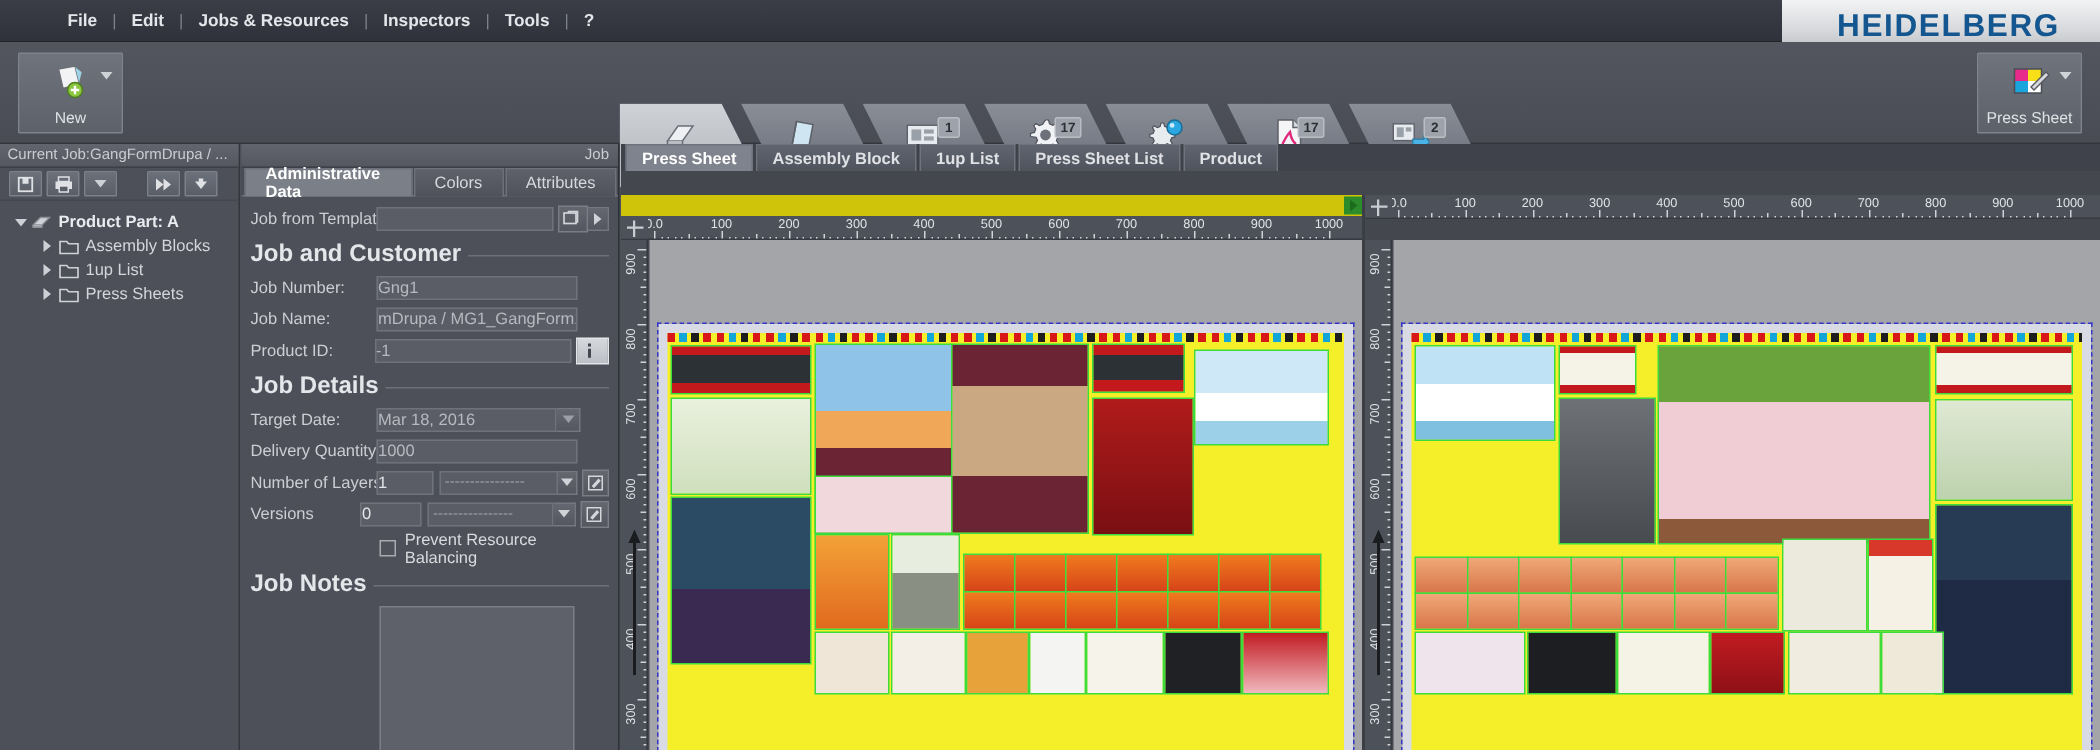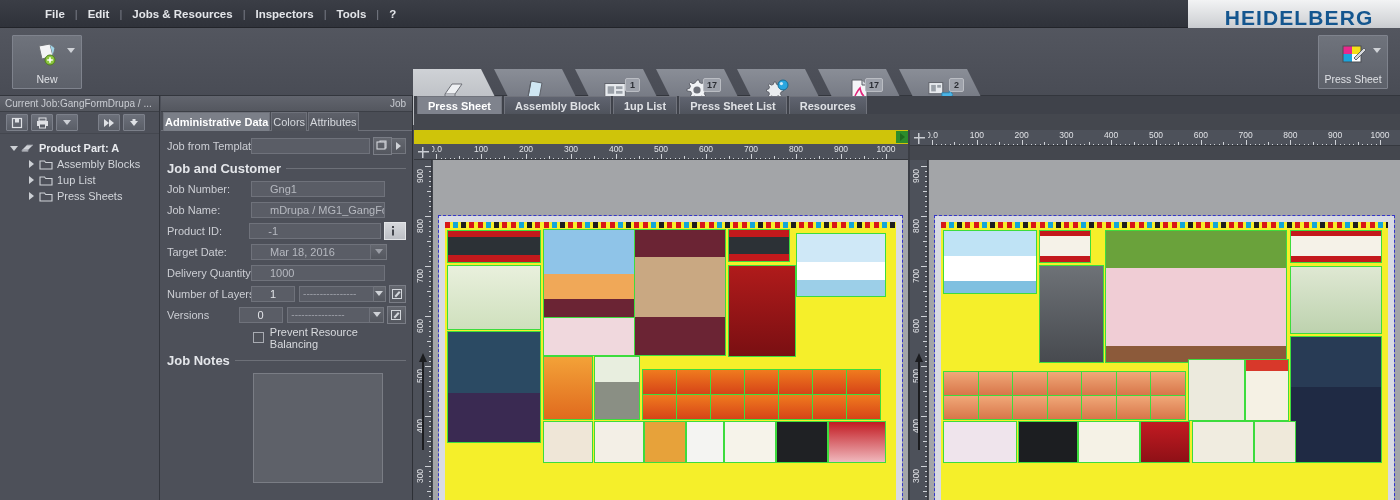--- a/index.html
+++ b/index.html
@@ -116,38 +116,38 @@
     position:absolute; left:161px; top:96px; width:252px; height:404px;
     background:#4d5059; border-right:1px solid #2d3036;
   }
   .fp-cap{
     height:16px; background:linear-gradient(to bottom,#62656e,#54575f);
     border-bottom:1px solid #3c3f46; display:flex;align-items:center;justify-content:flex-end;
     padding-right:6px; font-size:10px; color:#c9ccd2;
   }
   .tabrow{ display:flex; height:19px; background:#4a4d55; border-bottom:1px solid #6e717a; padding-left:2px; }
   .tab{
-    padding:0 1px; height:19px; display:flex;align-items:center;
+    padding:0 13px; height:19px; display:flex;align-items:center;
     font-size:11px; color:#d5d8dd; background:linear-gradient(to bottom,#5e616a,#4f525a);
     border:1px solid #6e717a; border-bottom:none; margin-right:1px; cursor:default;
   }
   .tab.active{ background:#7b7f88; color:#fff; font-weight:bold; }
   .form-body{ padding:5px 6px 0 6px; }
   .frow{ display:flex; align-items:center; height:19px; margin-bottom:2px; }
   .flab{ width:84px; font-size:11px; color:#ccced4; white-space:nowrap; }
   .finp{
     height:16px; background:#5a5d66; border:1px solid #6f727b;
-    color:#b6b9c0; font-size:11px; padding:0 18px; display:flex;align-items:center;
+    color:#b6b9c0; font-size:11px; padding:0 0; display:flex;align-items:center;
     white-space:nowrap; overflow:hidden;
   }
   .finp.w1{ width:134px; }
   .finp.w2{ width:120px; }
   .finp.sm{ width:46px; color:#e2e4e8; justify-content:flex-start; }
   .legend{
-    font-size:13px; font-weight:bold; color:#e4e6ea; margin:6px 0 3px 0;
+    font-size:16px; font-weight:bold; color:#e4e6ea; margin:6px 0 3px 0;
     display:flex; align-items:center; white-space:nowrap;
   }
   .legend .ln{ flex:1; height:1px; background:#6d7078; margin-left:5px; }
   .ibtn{
     width:22px;height:18px; margin-left:3px;
     background:linear-gradient(to bottom,#64676f,#54575f); border:1px solid #7a7d86;
     display:flex;align-items:center;justify-content:center; cursor:default;
   }
   .ibtn.lit{ background:linear-gradient(to bottom,#d6d8dc,#bcbfc5); border-color:#e3e5e8; }
   .dd{
@@ -520,20 +520,24 @@
         <span class="flab">Product ID:</span>
         <span class="finp w1">-1</span>
         <span class="ibtn lit">
           <svg width="12" height="12" viewBox="0 0 12 12">
               <rect x="3" y="1" width="2" height="2" fill="#43464d"></rect>
               <rect x="3" y="4.5" width="2" height="6" fill="#43464d"></rect>
             </svg>
         </span>
       </div>
 
+      <div class="legend">
+        <span>Job Details</span>
+        <span class="ln"></span>
+      </div>
 
       <div class="frow">
         <span class="flab">Target Date:</span>
         <span class="finp w2">Mar 18, 2016</span>
         <span class="dd">
             <span class="tri-d" style="border-top-color:#9b9ea6"></span>
           </span>
       </div>
 
       <div class="frow">
@@ -586,21 +590,21 @@
   </div>
 
   <div class="work">
 
 
     <div class="work-tabs">
       <div class="wtab active">Press Sheet</div>
       <div class="wtab">Assembly Block</div>
       <div class="wtab">1up List</div>
       <div class="wtab">Press Sheet List</div>
-      <div class="wtab">Resources</div>
+      <div class="wtab">Product</div>
     </div>
 
     <div class="sheets">
 
       <div class="sheet-view sv-front">
         <div class="sheet-bar front">
           <span class="sb-arrow r">
               <span class="arr-r"></span>
             </span>
         </div>

